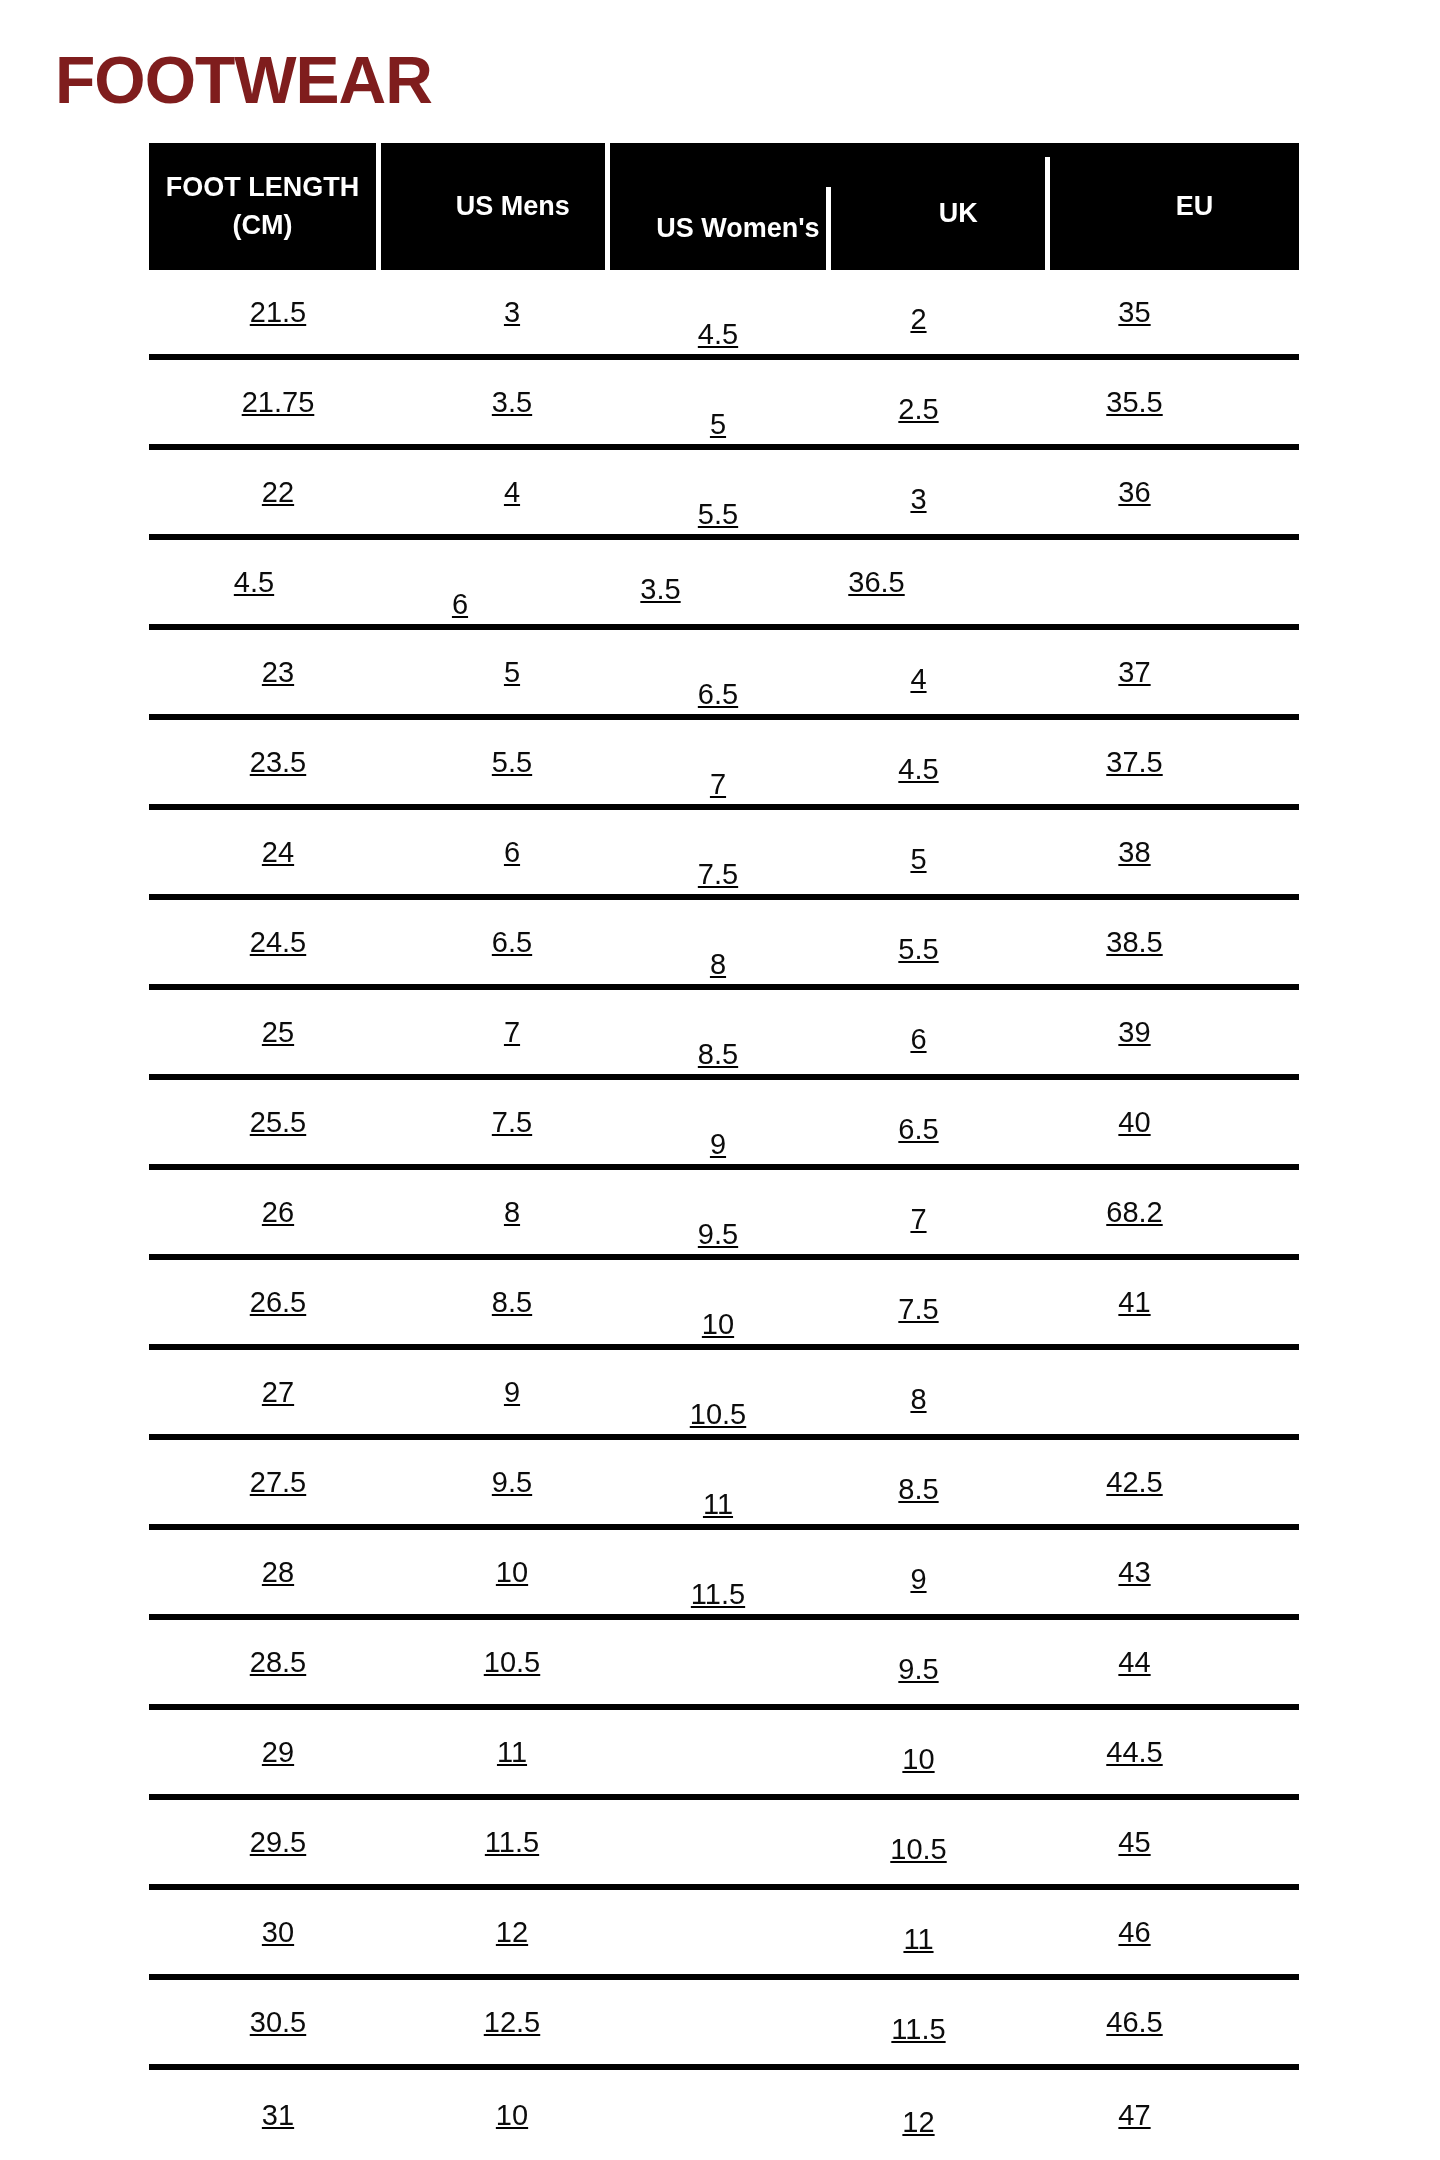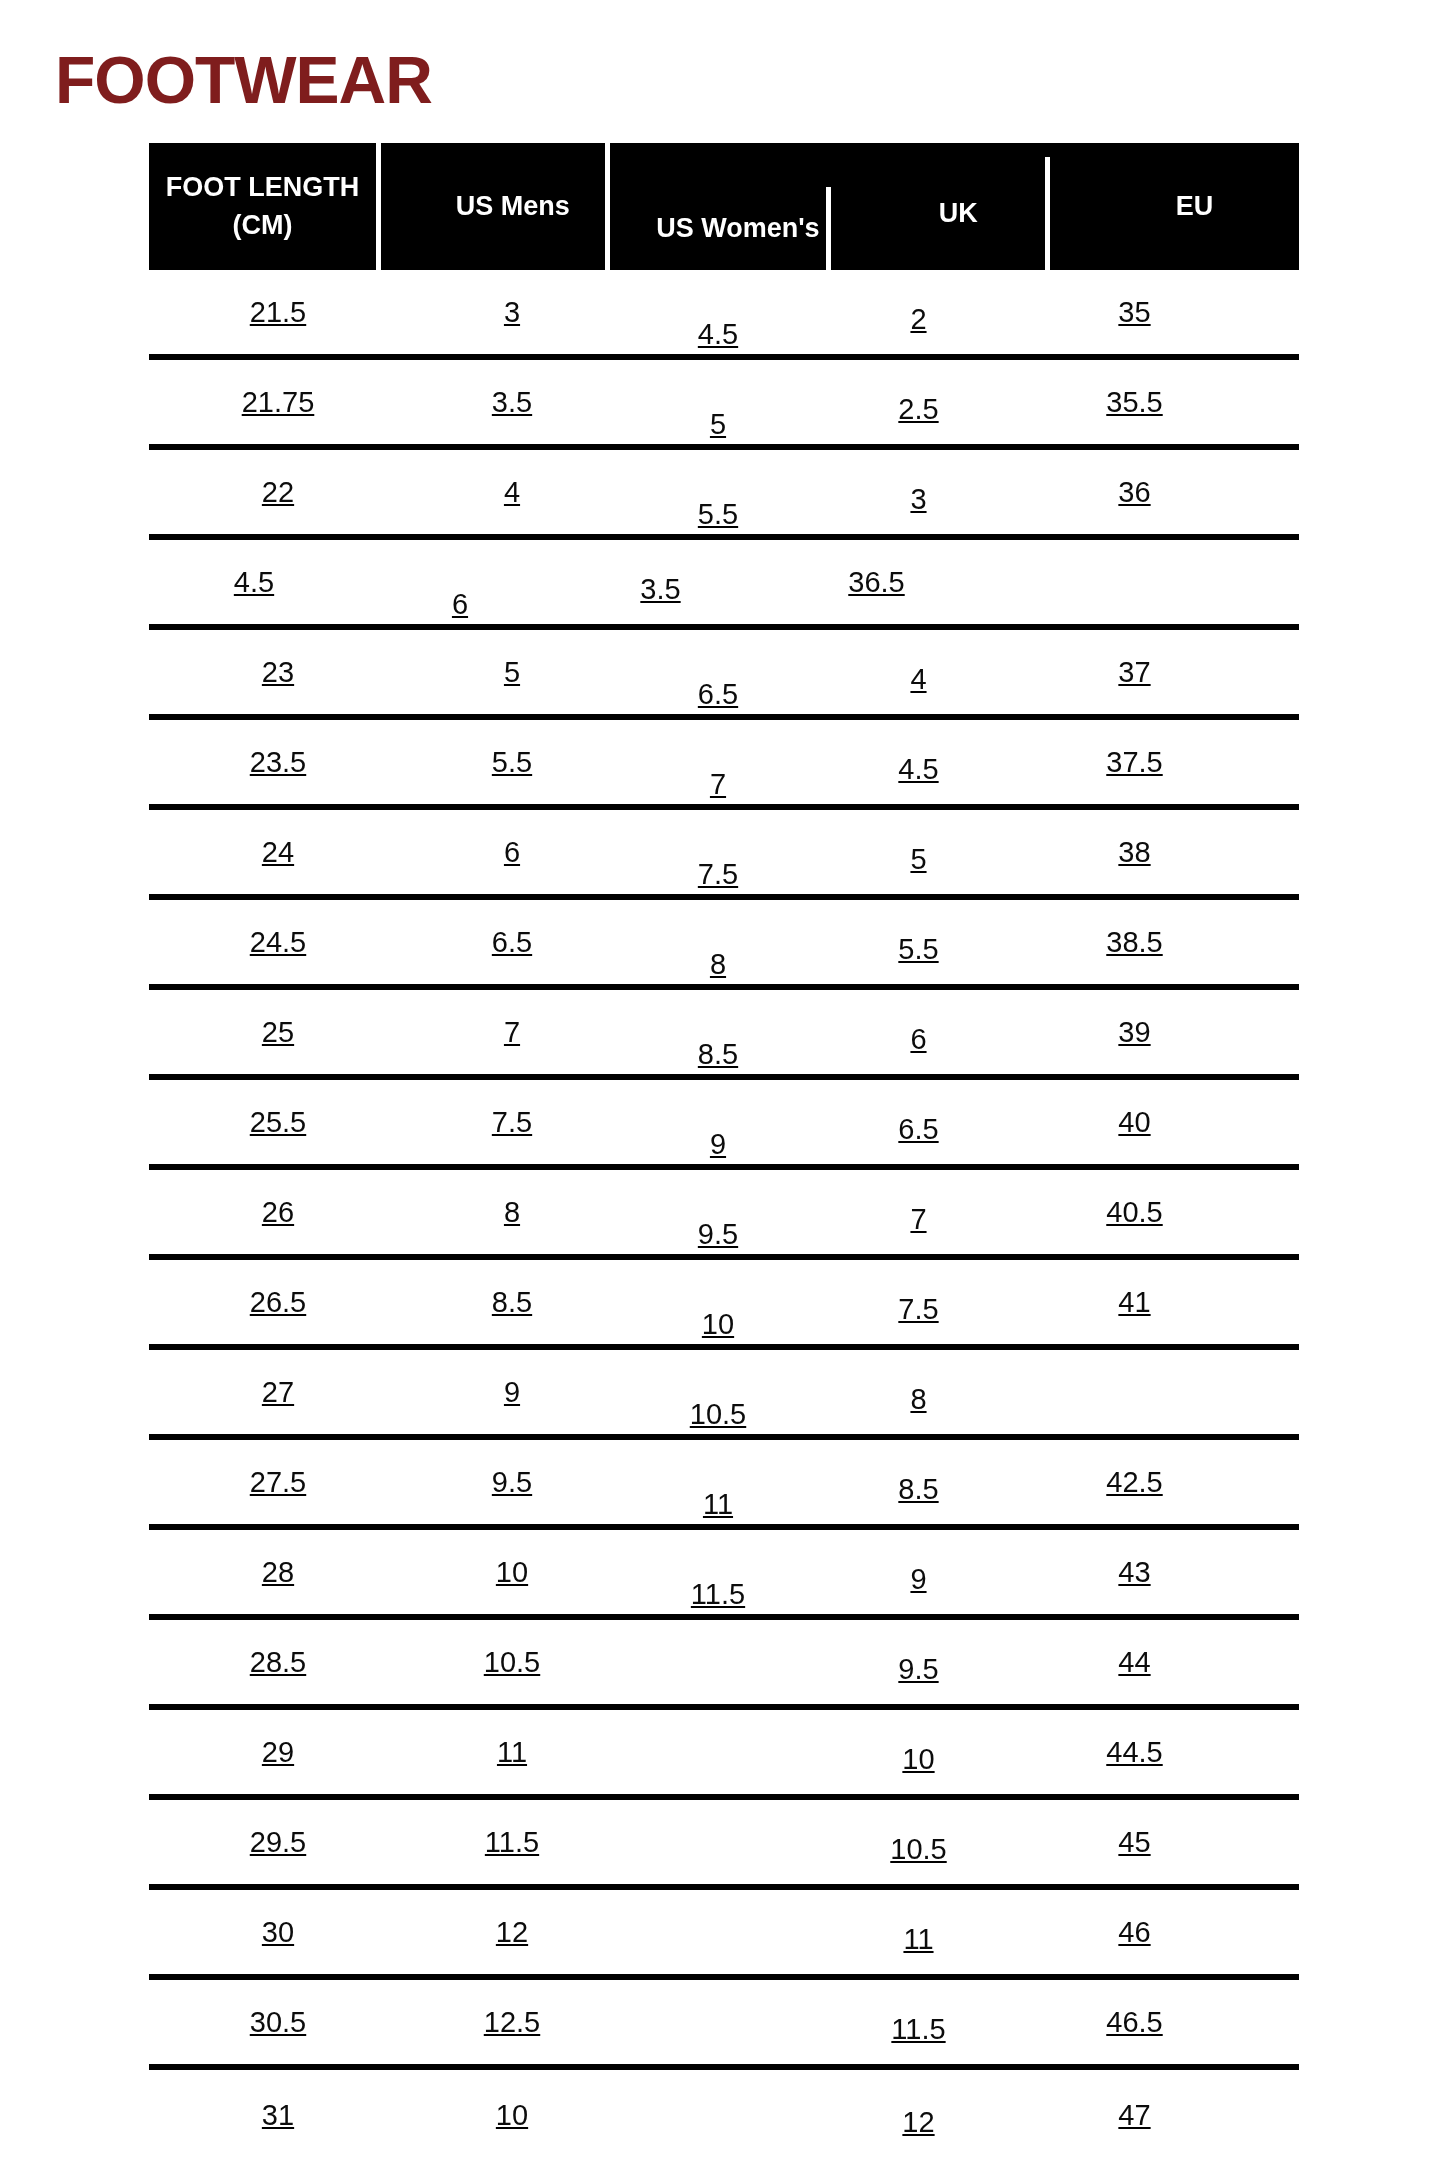--- a/index.html
+++ b/index.html
@@ -159,21 +159,21 @@
         <div class="cell c1">7.5</div>
         <div class="cell c2">9</div>
         <div class="cell c3">6.5</div>
         <div class="cell c4">40</div>
       </div>
       <div class="row">
         <div class="cell c0">26</div>
         <div class="cell c1">8</div>
         <div class="cell c2">9.5</div>
         <div class="cell c3">7</div>
-        <div class="cell c4">40.5</div>
+        <div class="cell c4">68.2</div>
       </div>
       <div class="row">
         <div class="cell c0">26.5</div>
         <div class="cell c1">8.5</div>
         <div class="cell c2">10</div>
         <div class="cell c3">7.5</div>
         <div class="cell c4">41</div>
       </div>
       <div class="row">
         <div class="cell c0">27</div>

